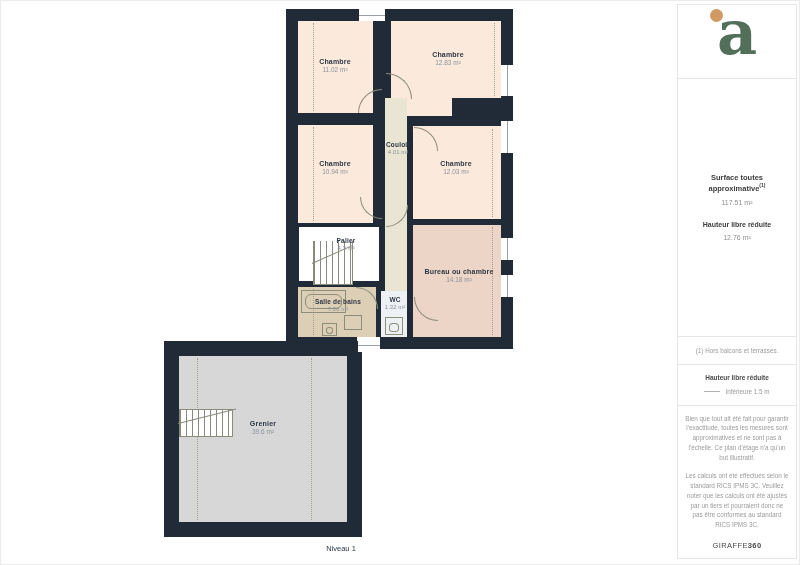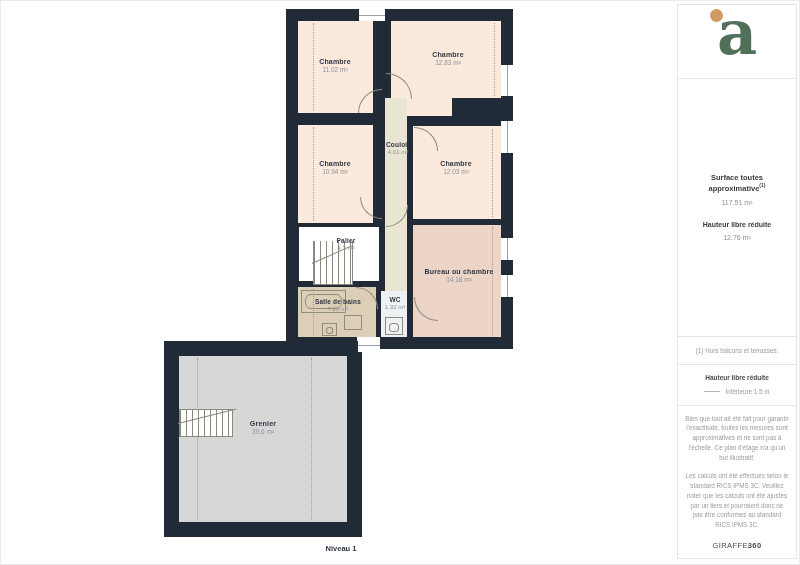--- a/index.html
+++ b/index.html
@@ -39,21 +39,21 @@
   .fix{position:absolute;border:1px solid #8d8d7c;box-sizing:border-box;background:transparent;}
   .fix.tub:after{content:"";position:absolute;inset:3px;border:1px solid #8d8d7c;border-radius:6px;}
   .fix.toilet:after{content:"";position:absolute;left:20%;right:20%;top:30%;bottom:10%;border:1px solid #8d8d7c;border-radius:40%;}
 
   
   .lbl{position:absolute;transform:translate(-50%,-50%);text-align:center;white-space:nowrap;z-index:5;}
   .lbl .nm{font-weight:bold;font-size:7px;color:#2e3744;letter-spacing:.2px;}
   .lbl .ar{font-size:6.5px;color:#8d939b;margin-top:1px;}
   .lbl.small .nm{font-size:6.5px;}
   .lbl.small .ar{font-size:6px;}
-  .level-lbl{position:absolute;transform:translateX(-50%);font-weight:bold;font-size:7.5px;color:#2e3744;}
+  .level-lbl{position:absolute;transform:translateX(-50%);font-weight:normal;font-size:7.5px;color:#2e3744;}
 
   
   .sidebar{position:absolute;left:676px;top:3px;width:120px;height:555px;display:flex;flex-direction:column;}
   .card{border:1px solid #e5e5e5;background:#fff;margin-top:-1px;display:flex;flex-direction:column;
         align-items:center;justify-content:center;text-align:center;box-sizing:border-box;}
   .card:first-child{margin-top:0;}
   .logo-card{height:79px;overflow:hidden;}
   .logo{position:relative;line-height:0;}
   .logo .dot{position:absolute;left:-7px;top:-24px;width:13px;height:13px;border-radius:50%;background:#d09a62;}
   .logo .letter{position:relative;z-index:1;font-family:"DejaVu Serif",serif;font-weight:bold;

